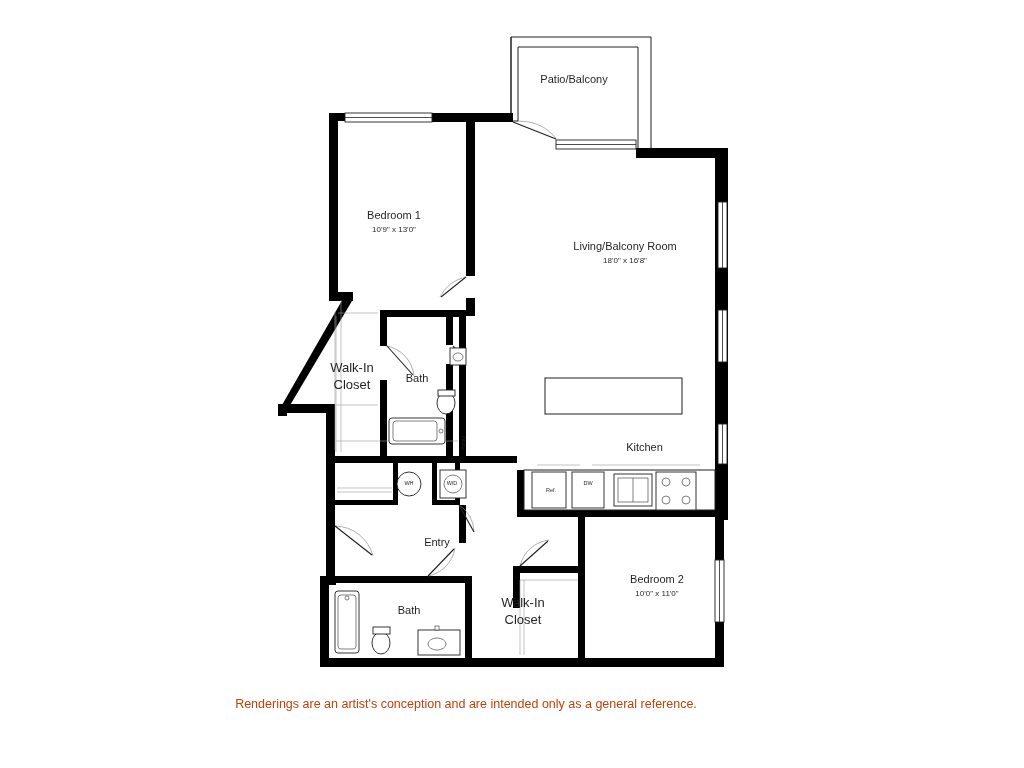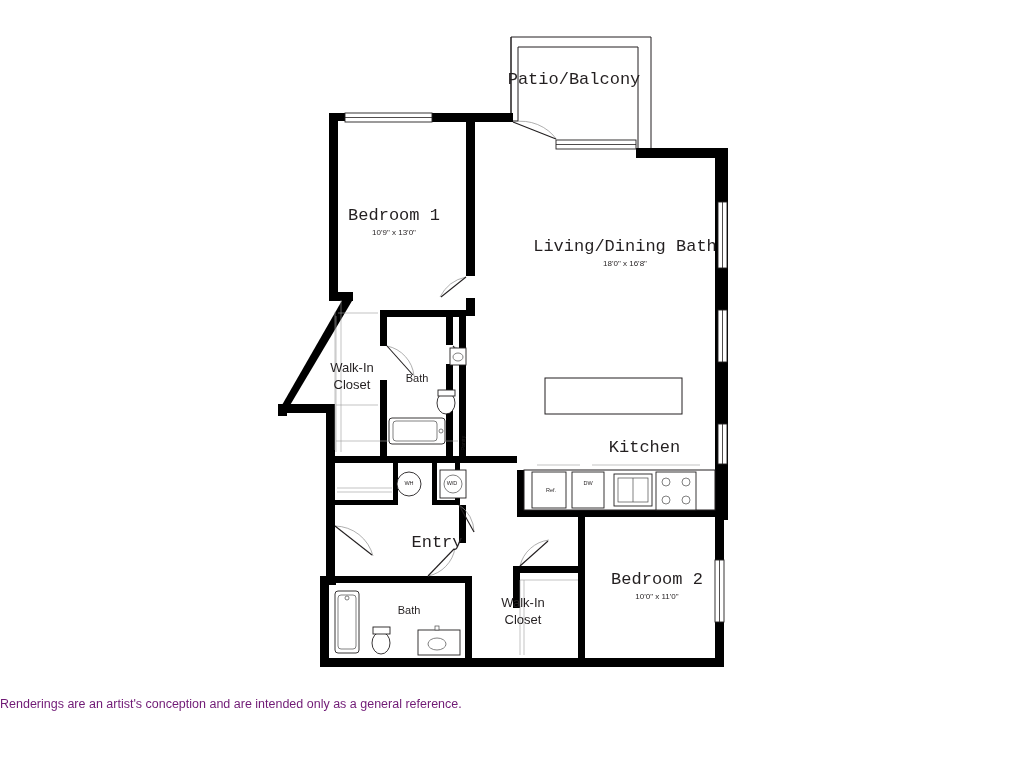--- a/index.html
+++ b/index.html
@@ -24,23 +24,22 @@
   }
   .room-label {
     position: absolute;
     text-align: center;
     line-height: 1.25;
     color: #231f20;
     white-space: nowrap;
     transform: translate(-50%, -50%);
   }
   .room-name {
-    font-size: 17px;
+    font-size: 11px;
     display: block;
-    font-family: Liberation Mono, monospace;
   }
   .room-dims {
     font-size: 8px;
     display: block;
     margin-top: 2px;
   }
   .small-label {
     position: absolute;
     text-align: center;
     font-size: 13px;
@@ -63,24 +62,24 @@
     font-size: 5px;
     color: #231f20;
     white-space: nowrap;
     transform-origin: 50% 50%;
   }
   .disclaimer {
     position: absolute;
     left: 0;
     top: 694px;
     width: 932px;
-    text-align: left;
+    text-align: center;
     font-size: 12.5px;
     line-height: 1.75;
-    color: #701a75;
+    color: #c2410c;
   }
   .disclaimer div {
     display: block;
   }
 </style>
 </head>
 <body>
 
 <svg id="floorplan" viewBox="0 0 1024 768" xmlns="http://www.w3.org/2000/svg">
   <defs>
@@ -292,21 +291,21 @@
 
 <div>
   <div class="room-label" style="left:574px; top:80px;">
     <span class="room-name">Patio/Balcony</span>
   </div>
   <div class="room-label" style="left:394px; top:222px;text-align:center;">
     <span class="room-name">Bedroom 1</span>
     <span class="room-dims">10'9" x 13'0"</span>
   </div>
   <div class="room-label" style="left:625px; top:253px;">
-    <span class="room-name">Living/Dining Bath</span>
+    <span class="room-name">Living/Balcony Room</span>
     <span class="room-dims">18'0" x 16'8"</span>
   </div>
   <div class="room-label" style="left:627px; top:448px;padding-left:35px;">
     <span class="room-name">Kitchen</span>
   </div>
   <div class="room-label" style="left:657px; top:586px;">
     <span class="room-name">Bedroom 2</span>
     <span class="room-dims">10'0" x 11'0"</span>
   </div>
   <div class="room-label" style="left:393px; top:543px;margin-left:44px;">

